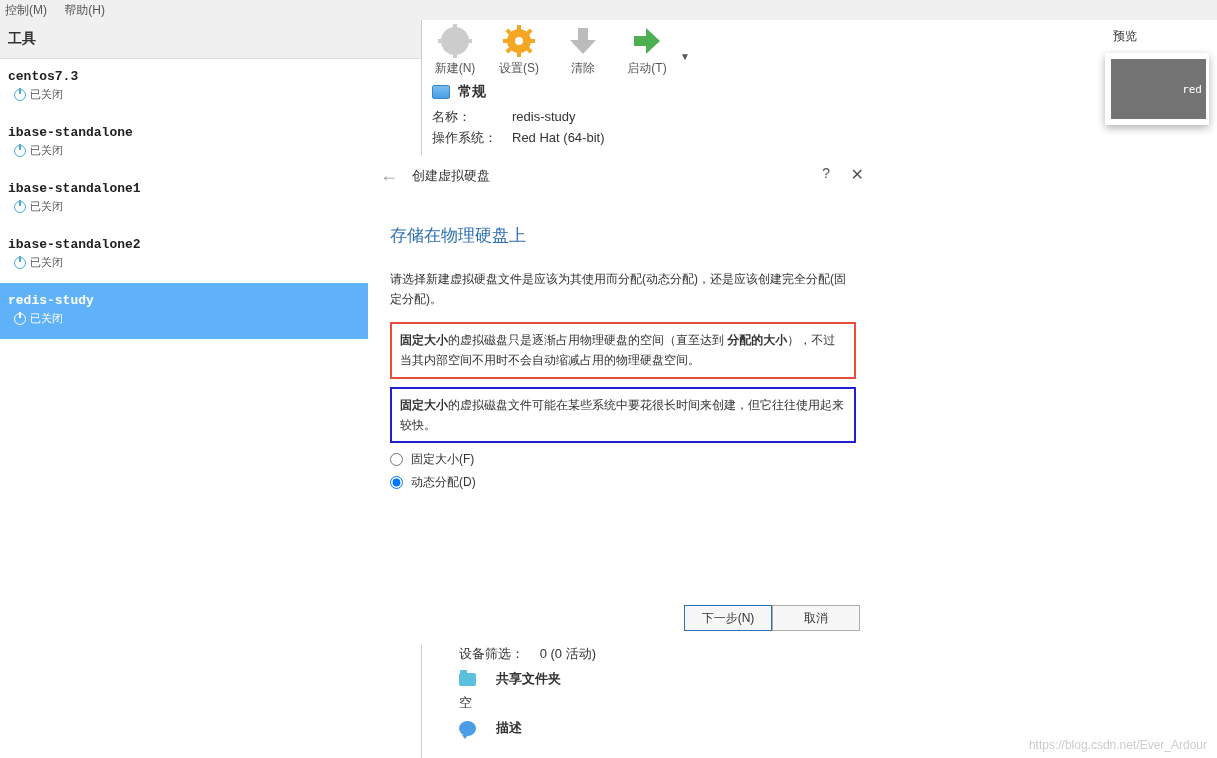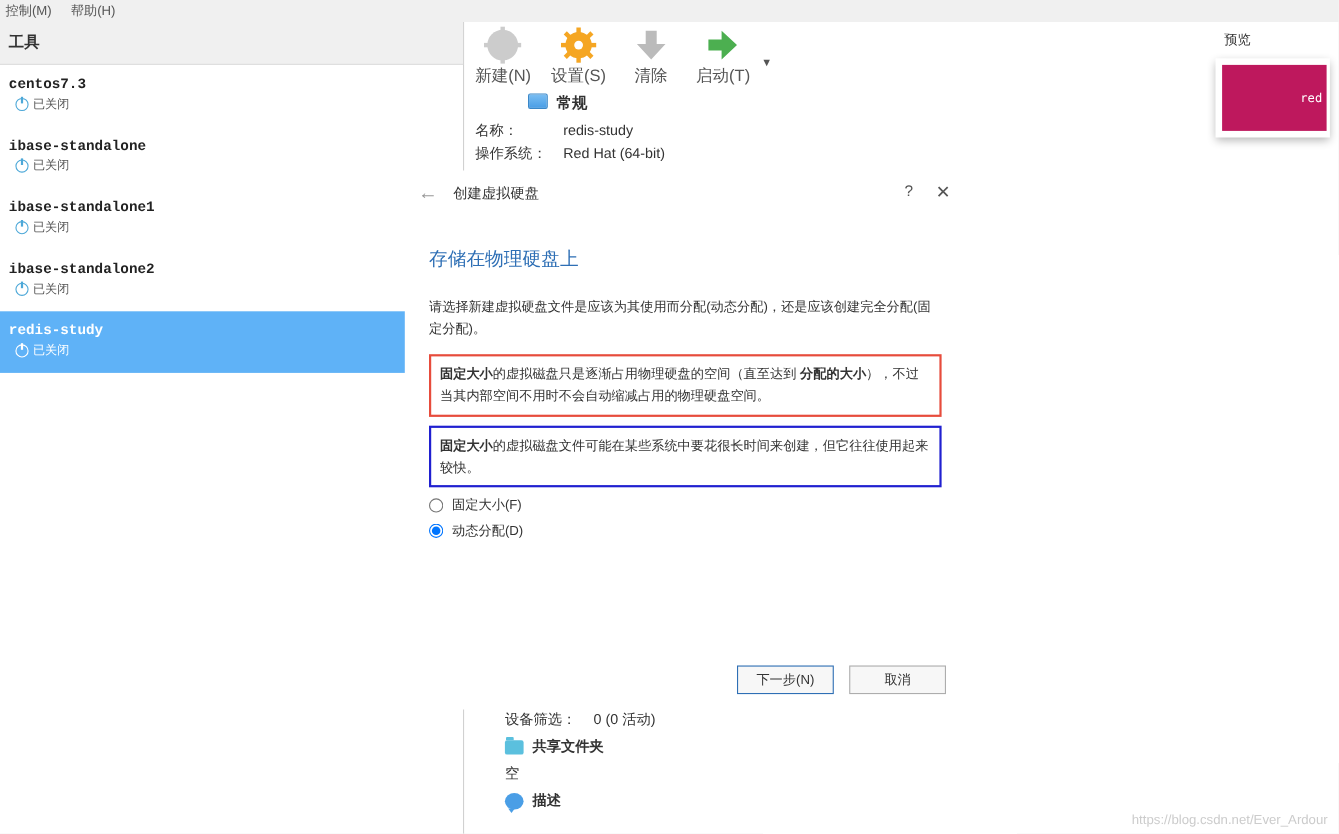--- a/index.html
+++ b/index.html
@@ -26,68 +26,68 @@
 .vm-item.selected .power-icon::before { border-color: #fff; }
 .vm-item.selected .power-icon::after { background: #fff; }
 
 
 .right-panel { flex: 1; background: #fff; display: flex; }
 .details { flex: 1; padding: 0; }
 .preview-col { width: 120px; padding: 8px; }
 
 
 .toolbar { display: flex; align-items: flex-start; padding: 4px 10px 2px 10px; gap: 18px; }
-.tb-btn { display: flex; flex-direction: column; align-items: center; font-size: 15px; color: #555; cursor: pointer; min-width: 46px; }
+.tb-btn { display: flex; flex-direction: column; align-items: center; font-size: 12px; color: #555; cursor: pointer; min-width: 46px; }
 .tb-icon { width: 34px; height: 34px; margin-bottom: 2px; }
 .gear-gray { fill: #ccc; }
 .gear-orange { fill: #f5a623; }
 .arrow-down { fill: #bbb; }
 .arrow-right { fill: #4caf50; }
 .dropdown-caret { align-self: center; margin-left: -8px; margin-top: 12px; font-size: 10px; color: #555; cursor: pointer; }
 
 
 .general-section { padding: 4px 10px 10px 10px; }
-.section-head { display: flex; align-items: flex-start; gap: 8px; margin-bottom: 6px; margin-left: 48px; }
+.section-head { display: flex; align-items: center; gap: 8px; margin-bottom: 6px; }
 .section-head .sh-icon { width: 18px; height: 14px; background: linear-gradient(#79bdf2, #4a9ee6); border: 1px solid #3a87c8; border-radius: 2px; position: relative; }
 .section-head .sh-title { font-weight: bold; font-size: 14px; color: #333; }
 .kv-row { display: flex; font-family: "SimSun", monospace; font-size: 13px; color: #333; line-height: 1.6; }
 .kv-row .k { width: 80px; }
 
 
 .dialog { position: absolute; left: 368px; top: 155px; width: 510px; height: 490px; background: #fff; z-index: 50; }
 .dialog-header { display: flex; align-items: center; padding: 10px 12px; gap: 14px; }
 .dialog-help { position: absolute; right: 48px; top: 10px; font-size: 14px; color: #555; cursor: pointer; }
 .dialog-close { position: absolute; right: 14px; top: 10px; font-size: 16px; color: #555; cursor: pointer; }
 .back-arrow { font-size: 18px; color: #999; cursor: pointer; }
 .dialog-title { font-size: 13px; color: #333; }
 .dialog-body { padding: 10px 22px; }
 .dialog-h2 { color: #2e6fb5; font-size: 17px; font-weight: normal; margin: 18px 0 22px 0; }
 .dialog-desc { font-size: 12px; line-height: 1.7; color: #333; margin-bottom: 12px; }
 .highlight-box { border: 2px solid; padding: 6px 8px; font-size: 12px; line-height: 1.7; color: #333; margin-bottom: 8px; }
 .highlight-red { border-color: #e74c3c; }
 .highlight-blue { border-color: #2020d0; }
 .radio-row { display: flex; align-items: center; margin: 6px 0; font-size: 12px; cursor: pointer; }
 .radio-row input { margin-right: 8px; }
-.dialog-footer { position: absolute; bottom: 14px; right: 18px; display: flex; gap: 14px; }
+.dialog-footer { position: absolute; bottom: 14px; right: 18px; display: flex; }
 .dlg-btn { min-width: 88px; height: 26px; line-height: 24px; text-align: center; font-size: 12px; background: #f7f7f7; border: 1px solid #adadad; cursor: pointer; }
 .dlg-btn.primary { border: 1px solid #2e6fb5; }
 
 
 .bottom-details { position: absolute; left: 428px; top: 624px; width: 660px; font-size: 13px; color: #333; margin-left: 31px; }
 .bottom-details .line { font-family: "SimSun", monospace; margin-bottom: 3px; }
-.bottom-section { display: flex; align-items: center; gap: 8px; margin-top: 7px; margin-bottom: 6px; }
+.bottom-section { display: flex; align-items: center; gap: 20px; margin-top: 7px; margin-bottom: 6px; }
 .folder-icon { width: 17px; height: 13px; background: #5bc0de; border-radius: 2px; position: relative; }
 .folder-icon::before { content:""; position:absolute; top:-3px; left:1px; width:7px; height:3px; background:#5bc0de; border-radius:1px 1px 0 0; }
 .bubble-icon { width: 17px; height: 15px; background: #4a9ee6; border-radius: 50%; position: relative; }
 .bubble-icon::after { content:""; position:absolute; bottom:-3px; left:3px; width:0; height:0; border-left:3px solid transparent; border-right:3px solid transparent; border-top:4px solid #4a9ee6; }
 
 
 .preview-head { display: flex; gap: 8px; margin-bottom: 8px; }
 .preview-thumb { background:#fff; padding:6px; box-shadow:0 3px 8px rgba(0,0,0,.3); }
-.preview-screen { width: 95px; height: 60px; background: #be185d; color:#fff; font-family:monospace; font-size:11px; display:flex; align-items:center; justify-content:flex-end; padding-right:4px; overflow:hidden; }
+.preview-screen { width: 95px; height: 60px; background: #737373; color:#fff; font-family:monospace; font-size:11px; display:flex; align-items:center; justify-content:flex-end; padding-right:4px; overflow:hidden; }
 
 
 .watermark { position:absolute; right:10px; bottom:6px; color:#ccc; font-size:12px; }
 </style>
 </head>
 <body>
 
 <div class="top-menu">
   <span>控制(M)</span>
   <span>帮助(H)</span>

